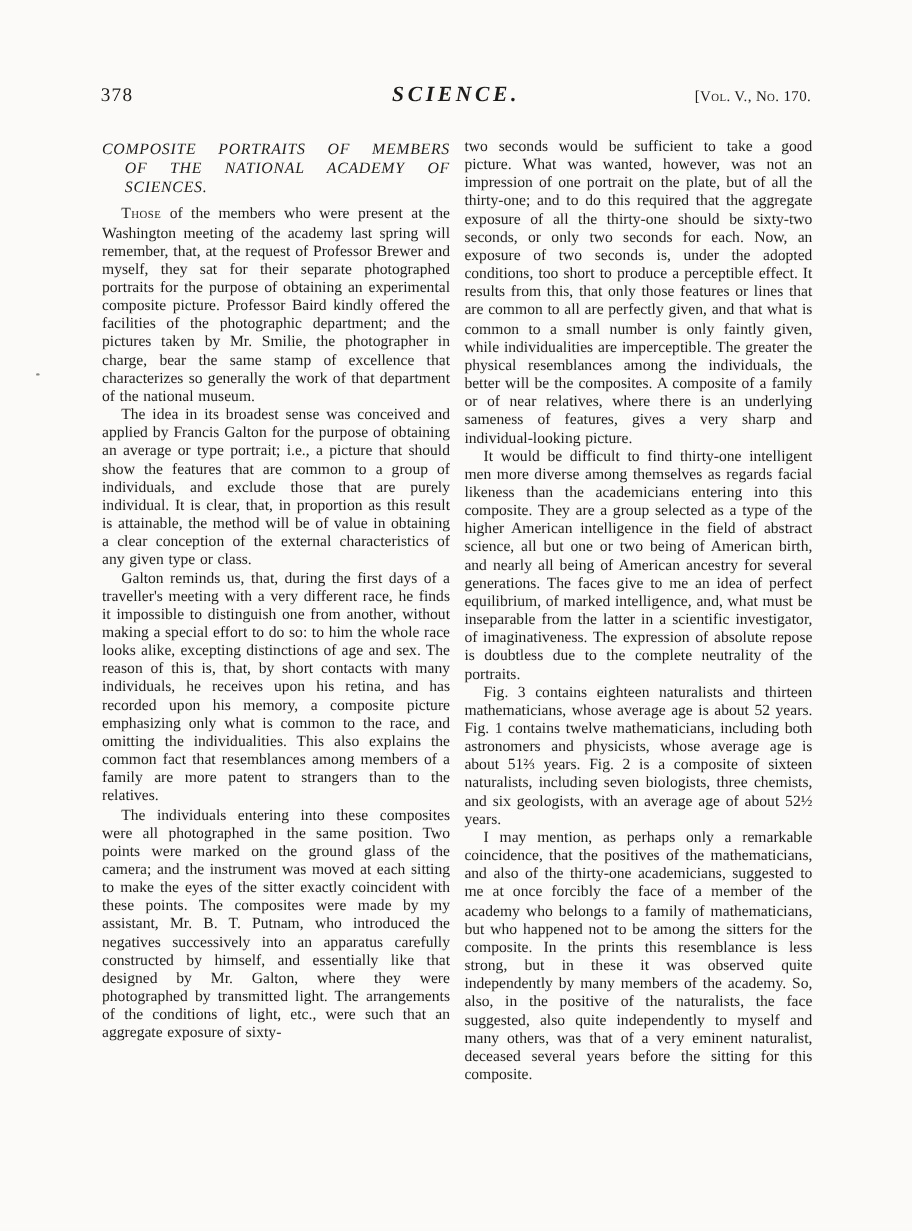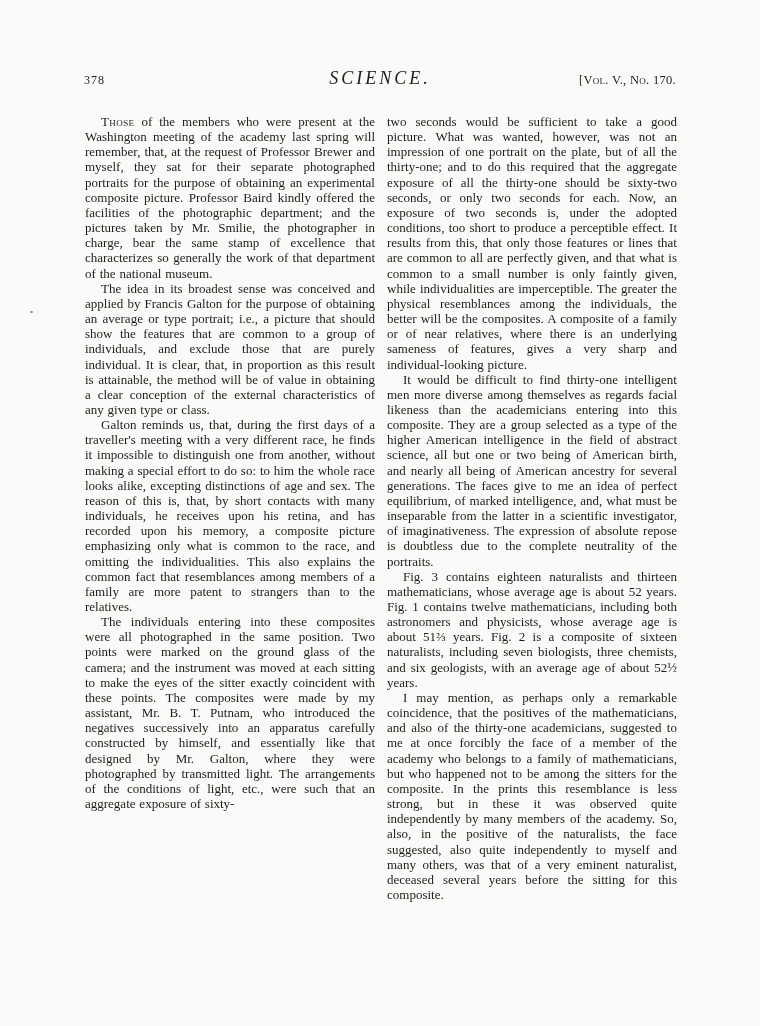--- a/index.html
+++ b/index.html
@@ -16,27 +16,27 @@
   
   .page-header {
     position: absolute;
     left: 84px; top: 68px;
     width: 592px;
     display: grid;
     grid-template-columns: 1fr auto 1fr;
     align-items: baseline;
   }
   .page-number {
-    font-size: 12px;
+    font-size: 16px;
     letter-spacing: 1px;
     text-align: left;
   }
   .journal-title {
     font-size: 18px;
-    font-weight: normal;
+    font-weight: bold;
     font-style: italic;
     letter-spacing: 3px;
     text-align: center;
   }
   .volume-issue {
     font-size: 12.5px;
     font-variant: small-caps;
     letter-spacing: 0.3px;
     text-align: right;
   }
@@ -88,20 +88,25 @@
 
 <div class="page">
 
   <header class="page-header">
     <span class="page-number">378</span>
     <span class="journal-title">SCIENCE.</span>
     <span class="volume-issue">[Vol. V., No. 170.</span>
   </header>
 
   <section class="col col-left">
+    <h1 class="article-title">
+      <span class="title-line just">COMPOSITE PORTRAITS OF MEMBERS</span>
+      <span class="title-line just indent">OF THE NATIONAL ACADEMY OF</span>
+      <span class="title-line indent">SCIENCES.</span>
+    </h1>
 
     <p class="para"><span class="smallcaps">Those</span><span> of the members who were present at the Washington meeting of the academy last spring will remember, that, at the request of Professor Brewer and myself, they sat for their separate photographed portraits for the purpose of obtaining an experimental composite picture. Professor Baird kindly offered the facilities of the photographic department; and the pictures taken by Mr. Smilie, the photographer in charge, bear the same stamp of excellence that characterizes so generally the work of that department of the national museum.</span></p>
 
     <p class="para">The idea in its broadest sense was conceived and applied by Francis Galton for the purpose of obtaining an average or type portrait; i.e., a picture that should show the features that are common to a group of individuals, and exclude those that are purely individual. It is clear, that, in proportion as this result is attainable, the method will be of value in obtaining a clear conception of the external characteristics of any given type or class.</p>
     <p class="para">Galton reminds us, that, during the first days of a traveller's meeting with a very different race, he finds it impossible to distinguish one from another, without making a special effort to do so: to him the whole race looks alike, excepting distinctions of age and sex. The reason of this is, that, by short contacts with many individuals, he receives upon his retina, and has recorded upon his memory, a composite picture emphasizing only what is common to the race, and omitting the individualities. This also explains the common fact that resemblances among members of a family are more patent to strangers than to the relatives.</p>
     <p class="para">The individuals entering into these composites were all photographed in the same position. Two points were marked on the ground glass of the camera; and the instrument was moved at each sitting to make the eyes of the sitter exactly coincident with these points. The composites were made by my assistant, Mr. B. T. Putnam, who introduced the negatives successively into an apparatus carefully constructed by himself, and essentially like that designed by Mr. Galton, where they were photographed by transmitted light. The arrangements of the conditions of light, etc., were such that an aggregate exposure of sixty-</p>
   </section>
 
   <section class="col col-right">
     <p class="para noindent">two seconds would be sufficient to take a good picture. What was wanted, however, was not an impression of one portrait on the plate, but of all the thirty-one; and to do this required that the aggregate exposure of all the thirty-one should be sixty-two seconds, or only two seconds for each. Now, an exposure of two seconds is, under the adopted conditions, too short to produce a perceptible effect. It results from this, that only those features or lines that are common to all are perfectly given, and that what is common to a small number is only faintly given, while individualities are imperceptible. The greater the physical resemblances among the individuals, the better will be the composites. A composite of a family or of near relatives, where there is an underlying sameness of features, gives a very sharp and individual-looking picture.</p>

